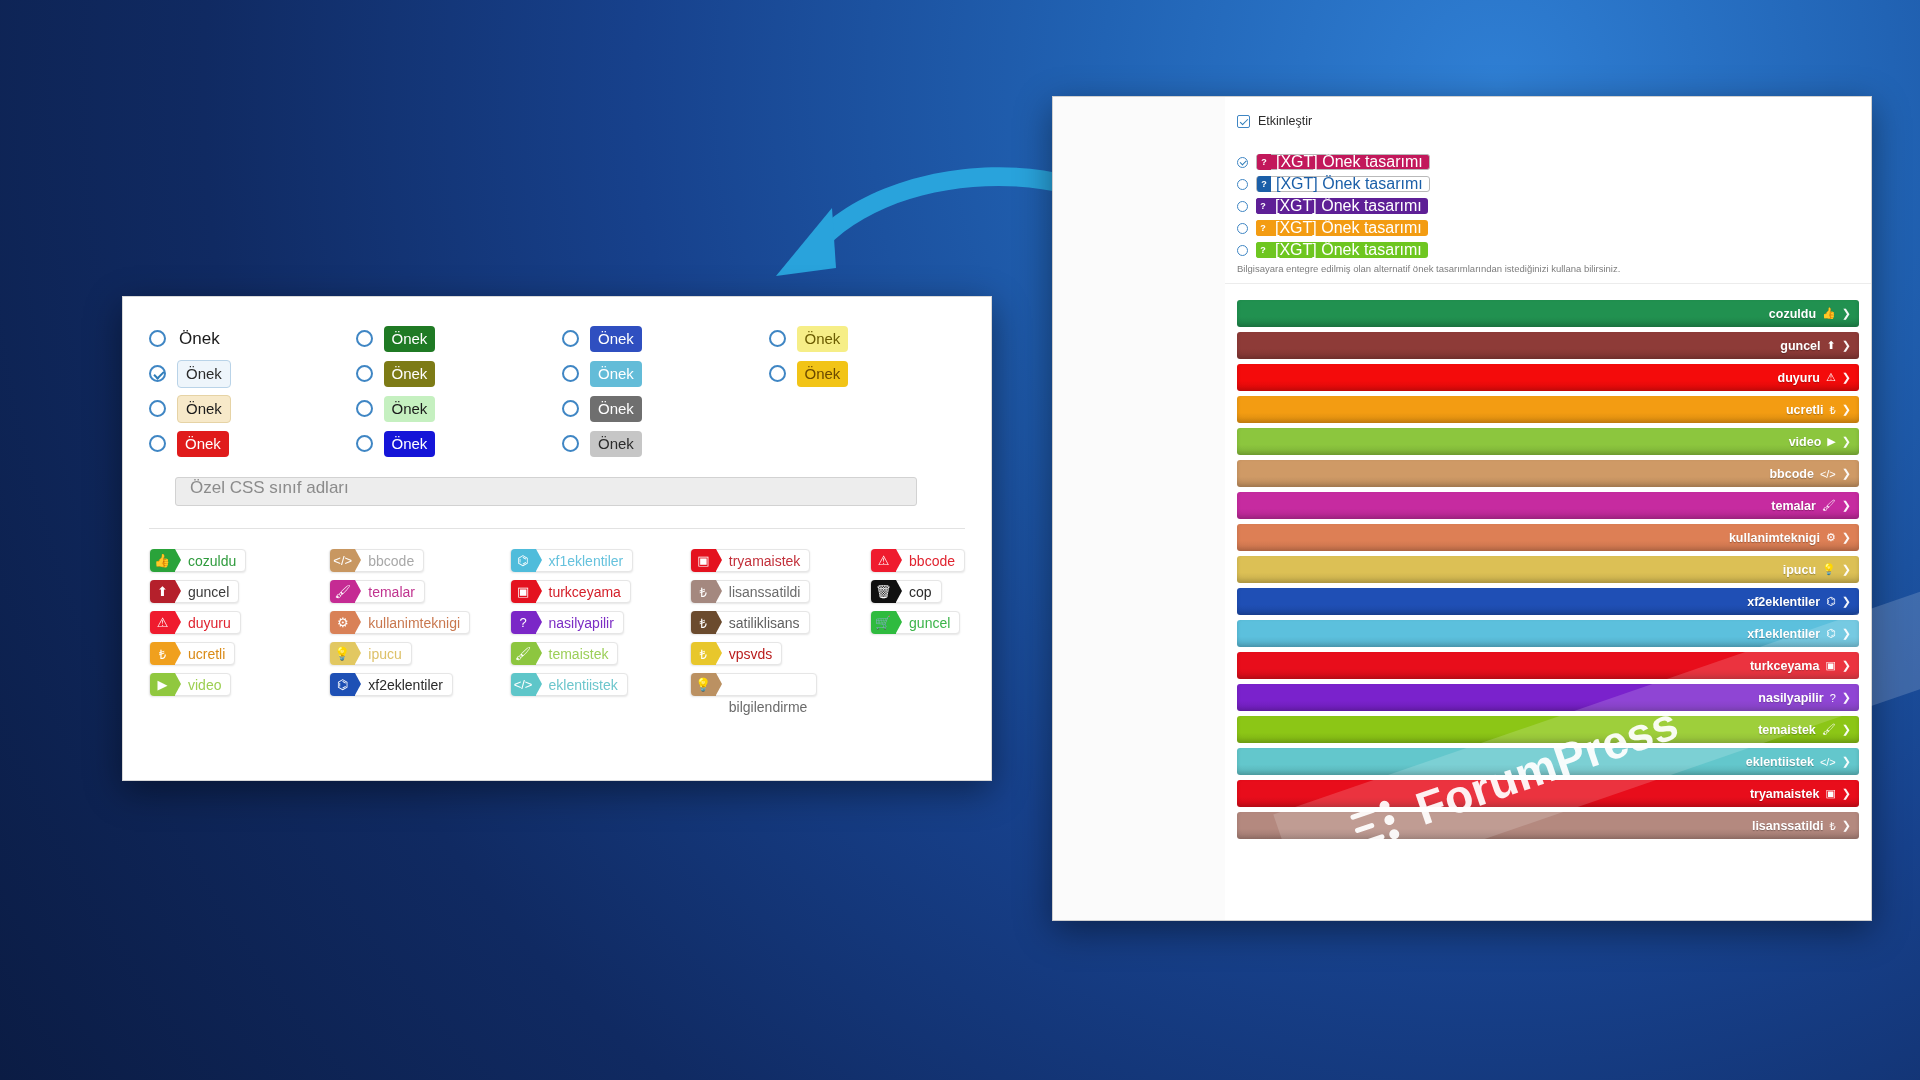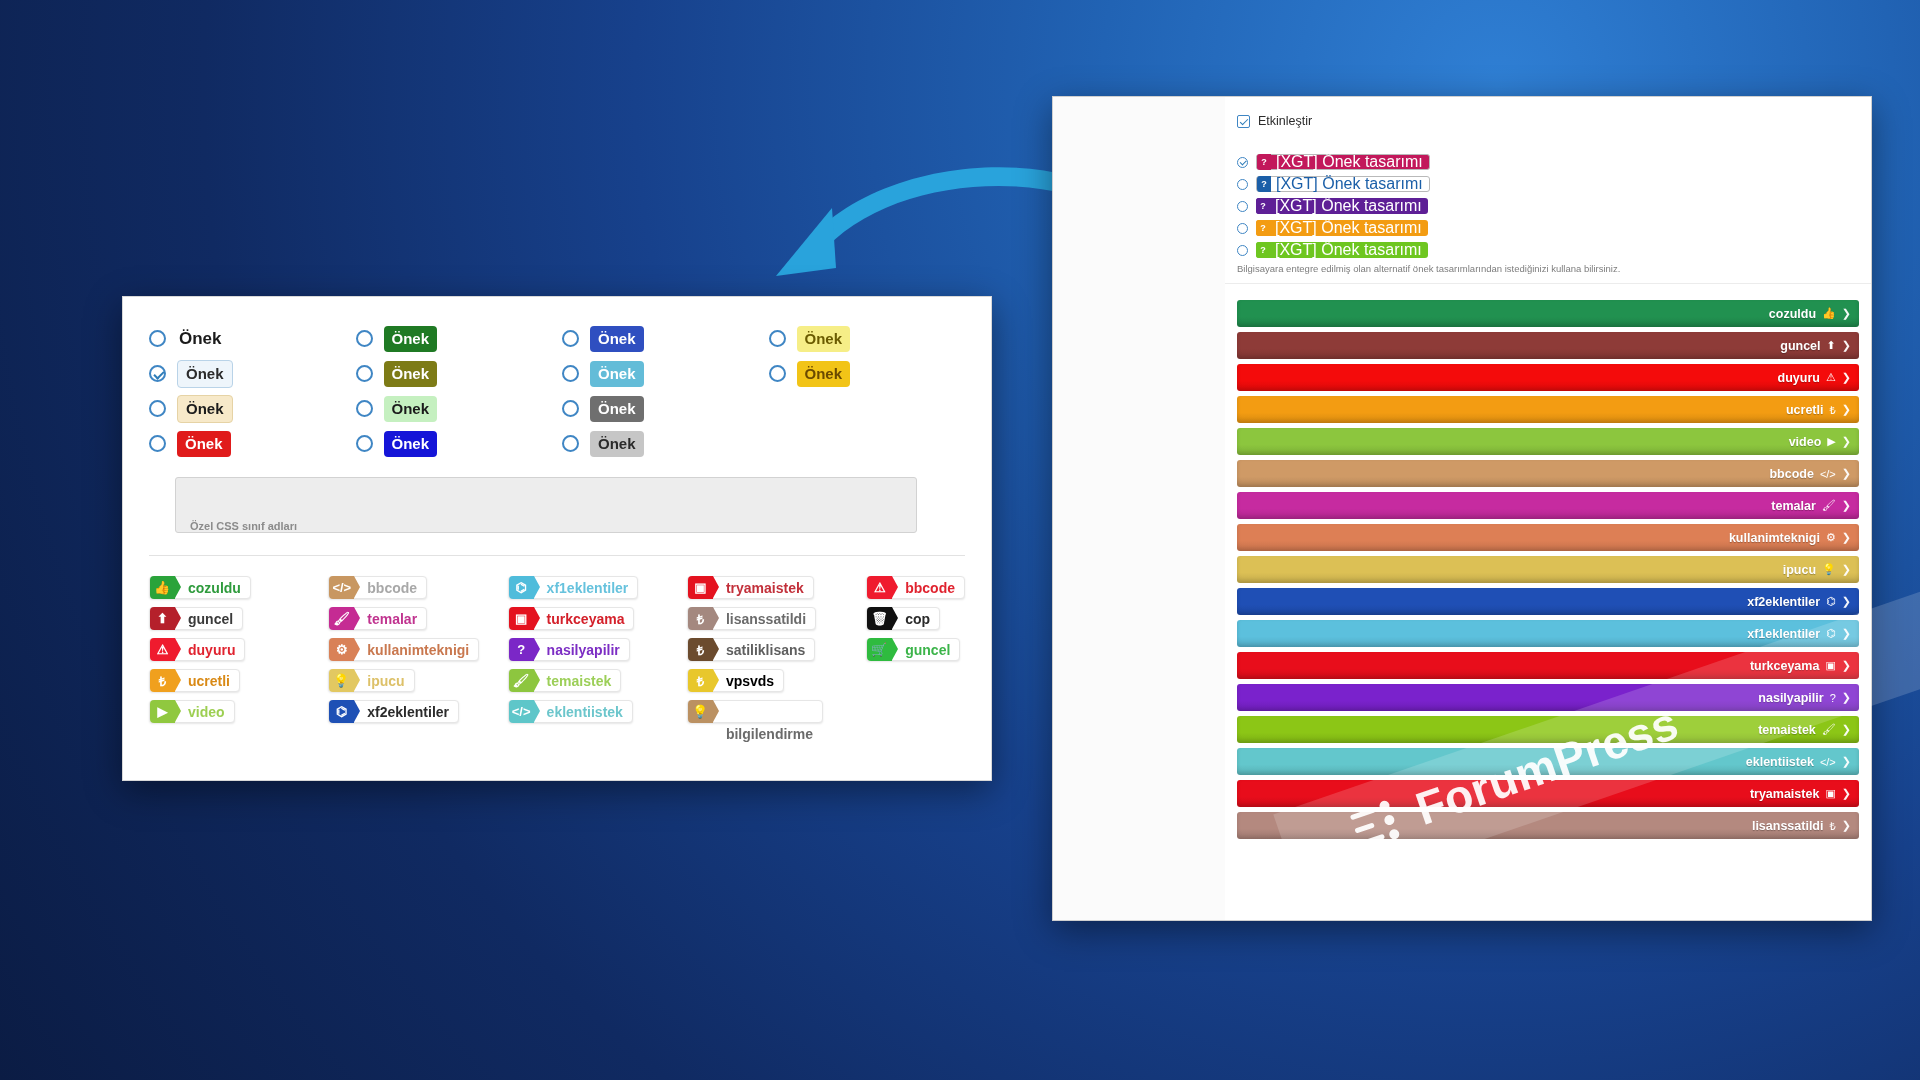--- a/index.html
+++ b/index.html
@@ -12,21 +12,20 @@
     position:relative;
   }
   
   #arrow { position:absolute; left:770px; top:150px; width:320px; height:130px; }
 
   
   #leftCard{
     position:absolute; left:122px; top:296px; width:870px; height:485px;
     background:#ffffff; border:1px solid #d8d8d8;
     box-shadow:0 10px 34px rgba(0,0,0,.42);
-    font-weight:bold;
   }
   .radio-grid{
     padding:24px 26px 6px 26px;
     display:grid; grid-template-columns:repeat(4,1fr);
     grid-auto-flow:column; grid-template-rows:repeat(4,35px);
     column-gap:10px;
   }
   .rrow{ display:flex; align-items:center; gap:11px; height:35px; }
   .radio{
     width:17px; height:17px; border-radius:50%;
@@ -38,24 +37,24 @@
     transform:rotate(-45deg);
   }
   .pchip{
     display:inline-block; font-size:15px; line-height:1; padding:5px 8px 6px;
     border-radius:4px; white-space:nowrap; font-family:"Liberation Sans",sans-serif;
   }
   .pchip.plain{ padding-left:2px; color:#1b1b1b; font-size:17px; }
   .otherrow{ padding:2px 26px 0 26px; display:flex; align-items:center; gap:11px; height:34px;}
   .otherlabel{ font-size:17px; color:#1b1b1b; }
   .cssinput{
-    margin:10px 26px 0 52px; height:56px; width:742px;
+    margin:10px 26px 0 52px; height:29px; width:742px;
     background:#ededed; border:1px solid #d2d2d2; border-radius:3px;
-    display:flex; align-items:flex-end; padding:0 14px;
-    font-size:11px; color:#8b8b8b;
+    display:flex; align-items:flex-start; padding:0 14px;
+    font-size:17px; color:#8b8b8b;
   }
   .divider{ margin:22px 26px 0 26px; border-top:1px solid #e2e2e2; }
   .badge-grid{
     padding:16px 26px 0 26px;
     display:grid; grid-template-columns:repeat(4,1fr);
     grid-auto-flow:column; grid-template-rows:repeat(5,31px);
     column-gap:4px;
   }
   .brow{ display:flex; align-items:center; height:31px; }
   .badge{
@@ -332,21 +331,21 @@
             <span style="color: rgb(255, 255, 255); position: relative; z-index: 1;">₺</span>
           </span>
           <span class="btext" style="color: rgb(95, 95, 95);">satiliklisans</span>
         </span>
       </div>
       <div class="brow">
         <span class="badge">
           <span class="bicon" style="background: rgb(232, 199, 44); color: rgb(232, 199, 44);">
             <span style="color: rgb(255, 255, 255); position: relative; z-index: 1;">₺</span>
           </span>
-          <span class="btext" style="color: #000000;">vpsvds</span>
+          <span class="btext" style="color: #b91c1c;">vpsvds</span>
         </span>
       </div>
       <div class="brow">
         <span class="badge">
           <span class="bicon" style="background: rgb(187, 145, 98); color: rgb(187, 145, 98);">
             <span style="color: rgb(255, 255, 255); position: relative; z-index: 1;">💡</span>
           </span>
           <span class="btext" style="color: rgb(107, 107, 107); margin-top: 44px;">bilgilendirme</span>
         </span>
       </div>

